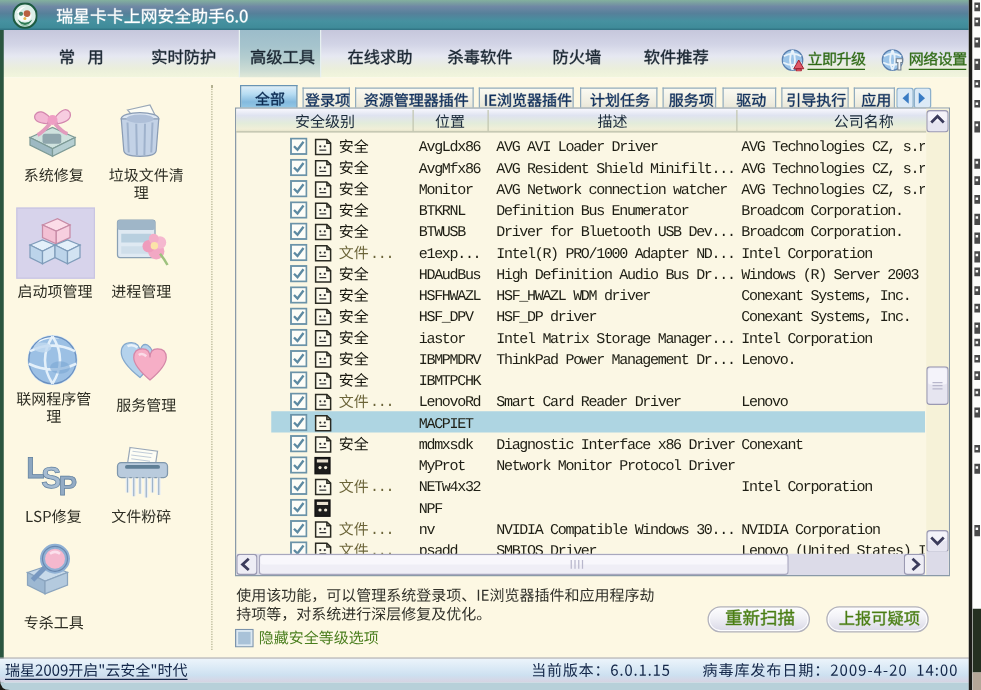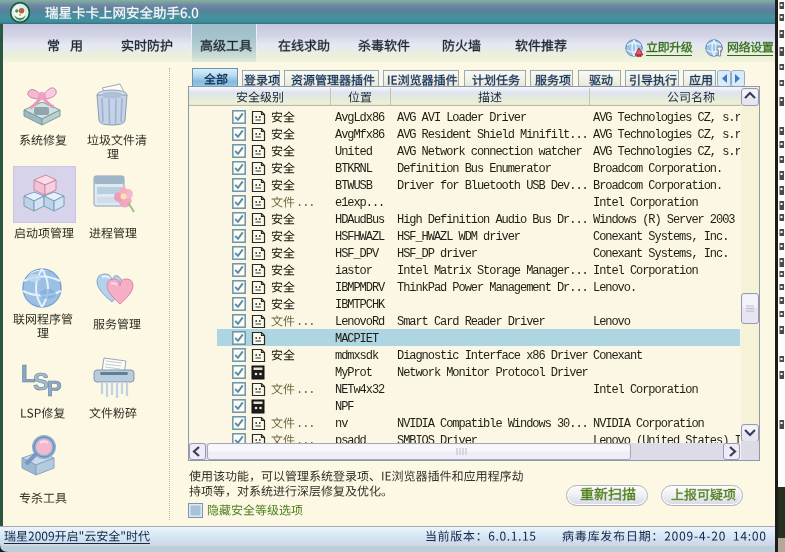--- a/index.html
+++ b/index.html
@@ -523,21 +523,21 @@
 <path d="M1.5 1.5 L10.5 1.5 L13.5 4.5 L13.5 13.5 L1.5 13.5 Z" fill="#fcfaec" stroke="#2a2a22" stroke-width="1.2"></path>
 <path d="M10.5 1.5 L10.5 4.5 L13.5 4.5" fill="none" stroke="#2a2a22" stroke-width="1.2"></path>
 <circle cx="5.2" cy="7" r="0.9" fill="#333"></circle>
       <circle cx="8.8" cy="7" r="0.9" fill="#333"></circle>
 <path d="M4.5 10 L10 10" stroke="#333" stroke-width="1"></path>
 </svg>
     <svg style="position:absolute;left:82px;top:37.5px;overflow:visible" width="26" height="14" fill="#17170e">
       <use href="#g5B89" transform="translate(0.0,10.56) scale(0.01200,-0.01200)"></use>
       <use href="#g5168" transform="translate(12.0,10.56) scale(0.01200,-0.01200)"></use>
     </svg>
-    <div class="mono" style="left:146px;top:37.5px">United</div>
+    <div class="mono" style="left:146px;top:37.5px">Monitor</div>
     <div class="mono" style="left:208px;top:37.5px">AVG Network connection watcher</div>
     <div class="mono" style="left:404px;top:37.5px;width:147px;overflow:hidden;white-space:nowrap">AVG Technologies CZ, s.r</div>
     <svg style="position:absolute;left:43px;top:53.5px" width="14" height="14" viewBox="0 0 14 14">
 <rect x="0.8" y="0.8" width="12.4" height="12.4" fill="#fdfdf8" stroke="#6b93a8" stroke-width="1.5"></rect>
 <path d="M3.2 7 L6 9.8 L10.8 3.4" stroke="#5d8aa2" stroke-width="1.9" fill="none"></path>
     </svg>
     <svg style="position:absolute;left:62px;top:53.5px" width="15" height="15" viewBox="0 0 15 15">
 <path d="M1.5 1.5 L10.5 1.5 L13.5 4.5 L13.5 13.5 L1.5 13.5 Z" fill="#fcfaec" stroke="#2a2a22" stroke-width="1.2"></path>
 <path d="M10.5 1.5 L10.5 4.5 L13.5 4.5" fill="none" stroke="#2a2a22" stroke-width="1.2"></path>
 <circle cx="5.2" cy="7" r="0.9" fill="#333"></circle>
@@ -579,20 +579,21 @@
 <circle cx="5.2" cy="7" r="0.9" fill="#333"></circle>
       <circle cx="8.8" cy="7" r="0.9" fill="#333"></circle>
 <path d="M4.5 10 L10 10" stroke="#333" stroke-width="1"></path>
 </svg>
     <svg style="position:absolute;left:82px;top:88.5px;overflow:visible" width="26" height="14" fill="#6b6438">
       <use href="#g6587" transform="translate(0.0,10.56) scale(0.01200,-0.01200)"></use>
       <use href="#g4EF6" transform="translate(12.0,10.56) scale(0.01200,-0.01200)"></use>
     </svg>
     <div class="mono" style="left:107px;top:88.5px;color:#6b6438">...</div>
     <div class="mono" style="left:146px;top:88.5px">e1exp...</div>
+    <div class="mono" style="left:208px;top:88.5px">Intel(R) PRO/1000 Adapter ND...</div>
     <div class="mono" style="left:404px;top:88.5px;width:147px;overflow:hidden;white-space:nowrap">Intel Corporation</div>
     <svg style="position:absolute;left:43px;top:104.5px" width="14" height="14" viewBox="0 0 14 14">
 <rect x="0.8" y="0.8" width="12.4" height="12.4" fill="#fdfdf8" stroke="#6b93a8" stroke-width="1.5"></rect>
 <path d="M3.2 7 L6 9.8 L10.8 3.4" stroke="#5d8aa2" stroke-width="1.9" fill="none"></path>
     </svg>
     <svg style="position:absolute;left:62px;top:104.5px" width="15" height="15" viewBox="0 0 15 15">
 <path d="M1.5 1.5 L10.5 1.5 L13.5 4.5 L13.5 13.5 L1.5 13.5 Z" fill="#fcfaec" stroke="#2a2a22" stroke-width="1.2"></path>
 <path d="M10.5 1.5 L10.5 4.5 L13.5 4.5" fill="none" stroke="#2a2a22" stroke-width="1.2"></path>
 <circle cx="5.2" cy="7" r="0.9" fill="#333"></circle>
       <circle cx="8.8" cy="7" r="0.9" fill="#333"></circle>

